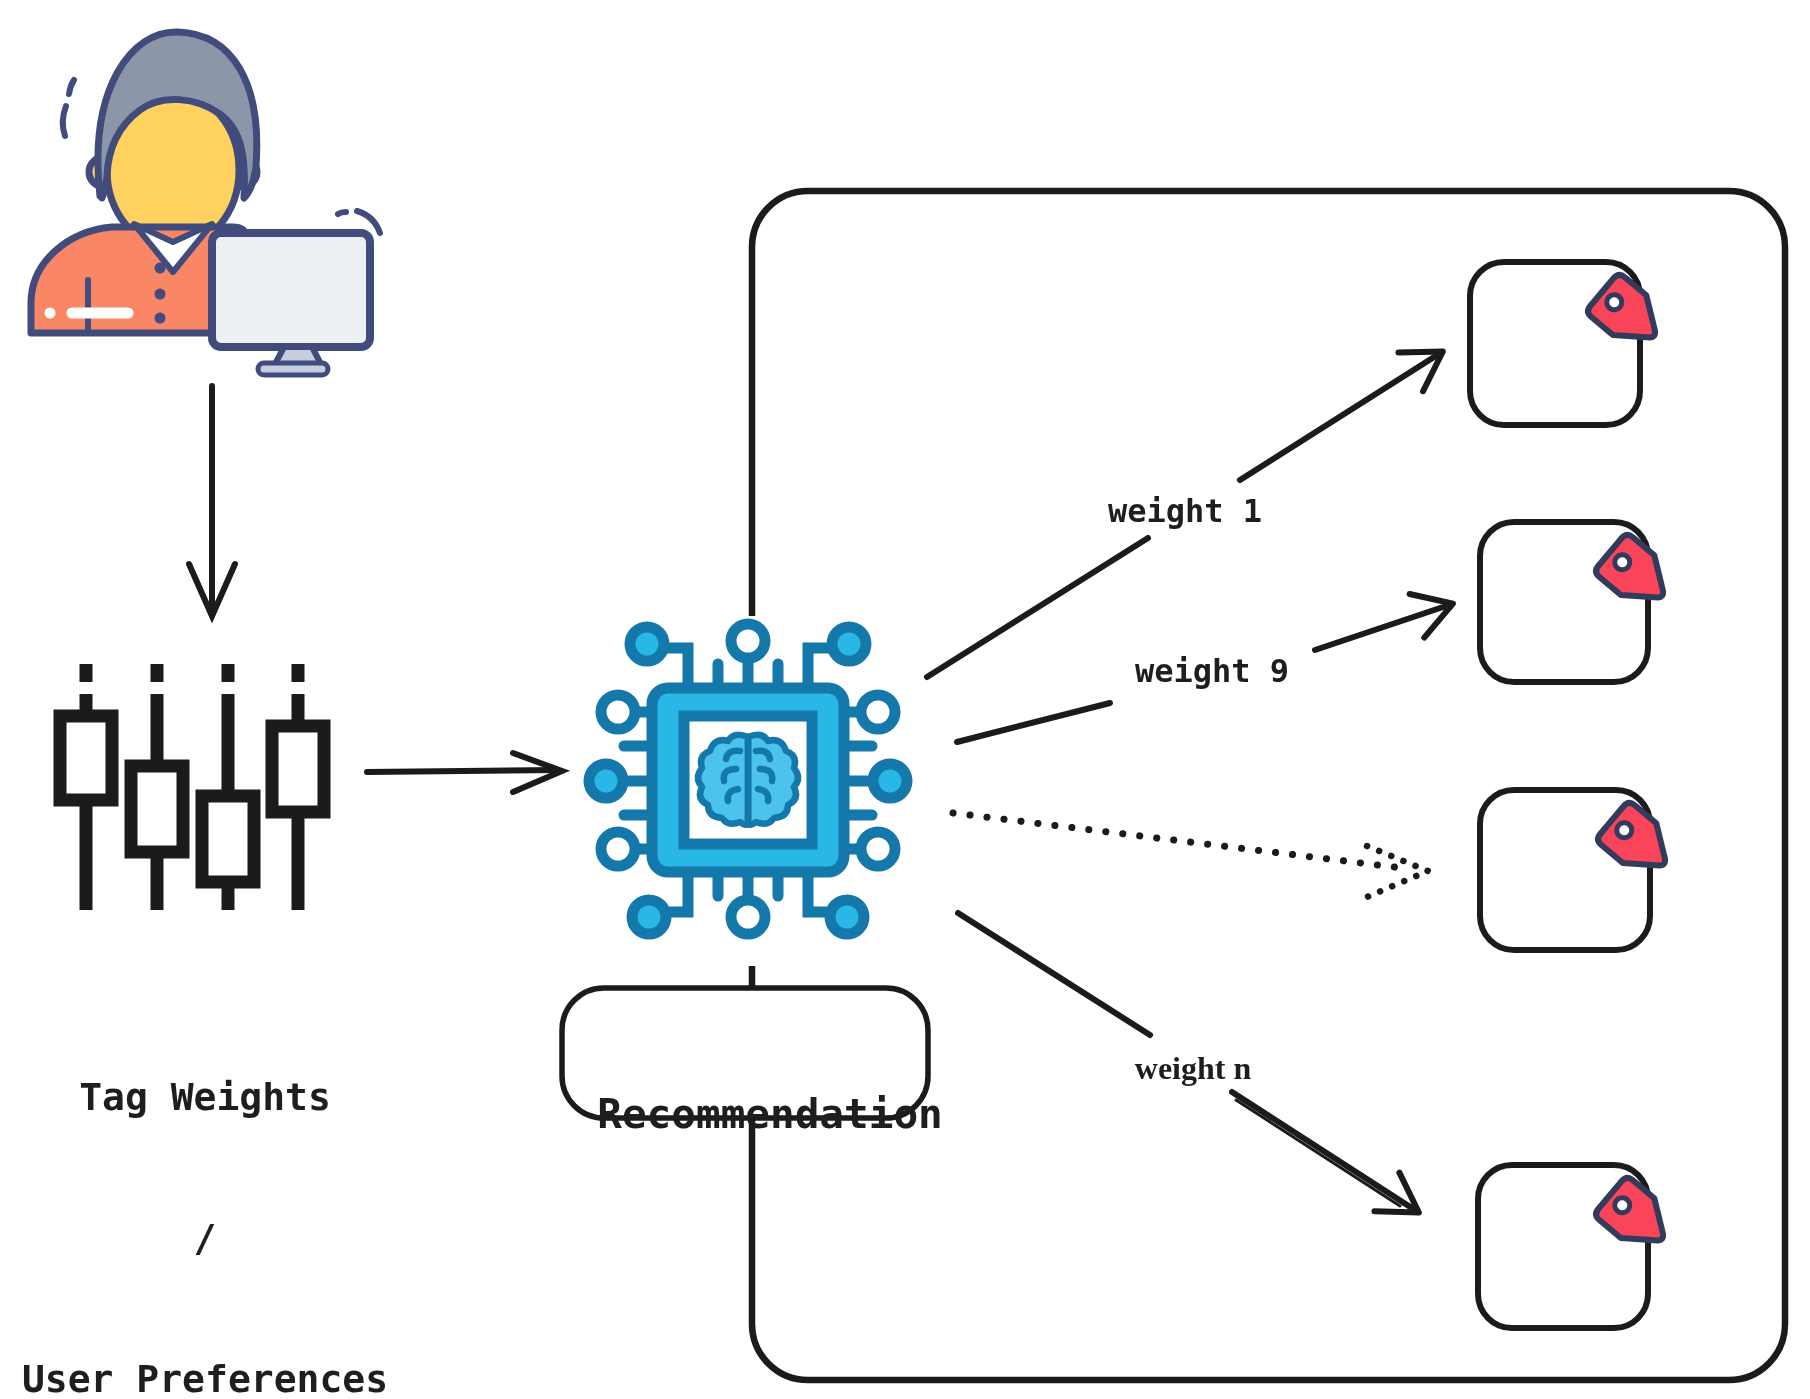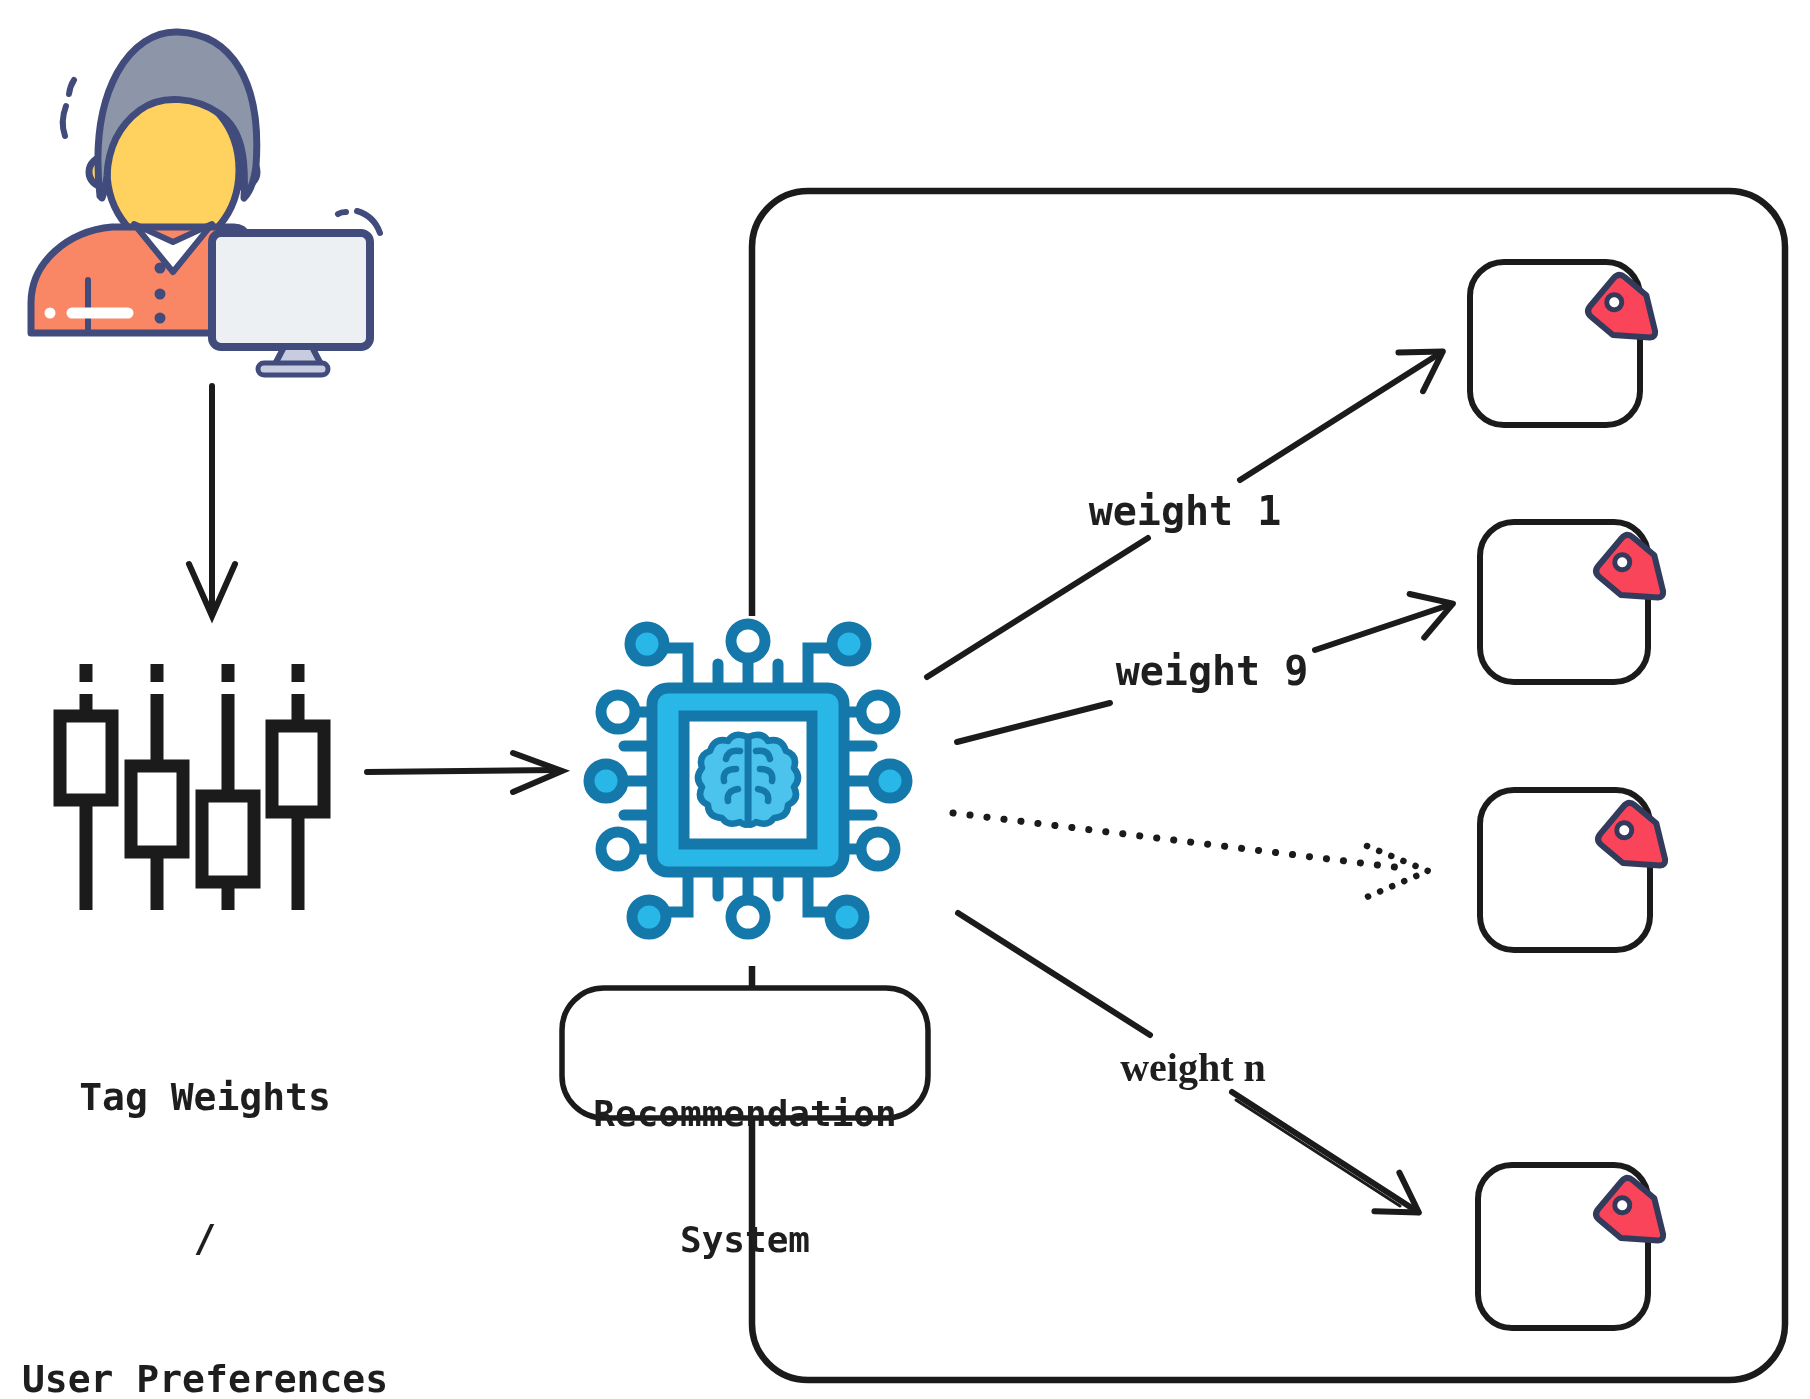--- a/index.html
+++ b/index.html
@@ -2,22 +2,22 @@
 <html><head>
 <meta charset="utf-8">
 <style>
   html,body{margin:0;padding:0;background:#ffffff;}
   .stage{position:relative;width:1810px;height:1399px;background:#ffffff;overflow:hidden;
          font-family:"DejaVu Sans Mono", monospace;}
   .stage svg{position:absolute;left:0;top:0;}
   .lbl{position:absolute;font-weight:700;color:#1e1e1e;white-space:pre;text-align:center;
        transform:translateX(-50%);}
   .lbl-tagweights{left:205px;top:980px;font-size:38px;line-height:47px;}
-  .lbl-recommend{left:745px;top:1009px;font-size:36px;line-height:42px;}
-  .lbl-weight{font-size:40px;line-height:46px;}
+  .lbl-recommend{left:770px;top:1009px;font-size:41px;line-height:42px;}
+  .lbl-weight{font-size:32px;line-height:46px;}
   .lbl-w1{left:1185px;top:488px;}
   .lbl-w2{left:1212px;top:648px;}
   .lbl-wn{left:1193px;top:1045px;font-family:Liberation Serif, serif;}
 </style>
 </head>
 <body>
 
 <div class="stage">
 
 <svg width="1810" height="1399" viewBox="0 0 1810 1399">
@@ -192,20 +192,19 @@
 </svg>
 
 <div class="lbl lbl-tagweights">
   <div>Tag Weights</div>
   <div>/</div>
   <div>User Preferences</div>
 </div>
 
 <div class="lbl lbl-recommend">
   <div>Recommendation</div>
-  <div>System</div>
 </div>
 
 <div class="lbl lbl-weight lbl-w1">weight 1</div>
 <div class="lbl lbl-weight lbl-w2">weight 9</div>
 <div class="lbl lbl-weight lbl-wn">weight n</div>
 
 </div>
 
 </body></html>

